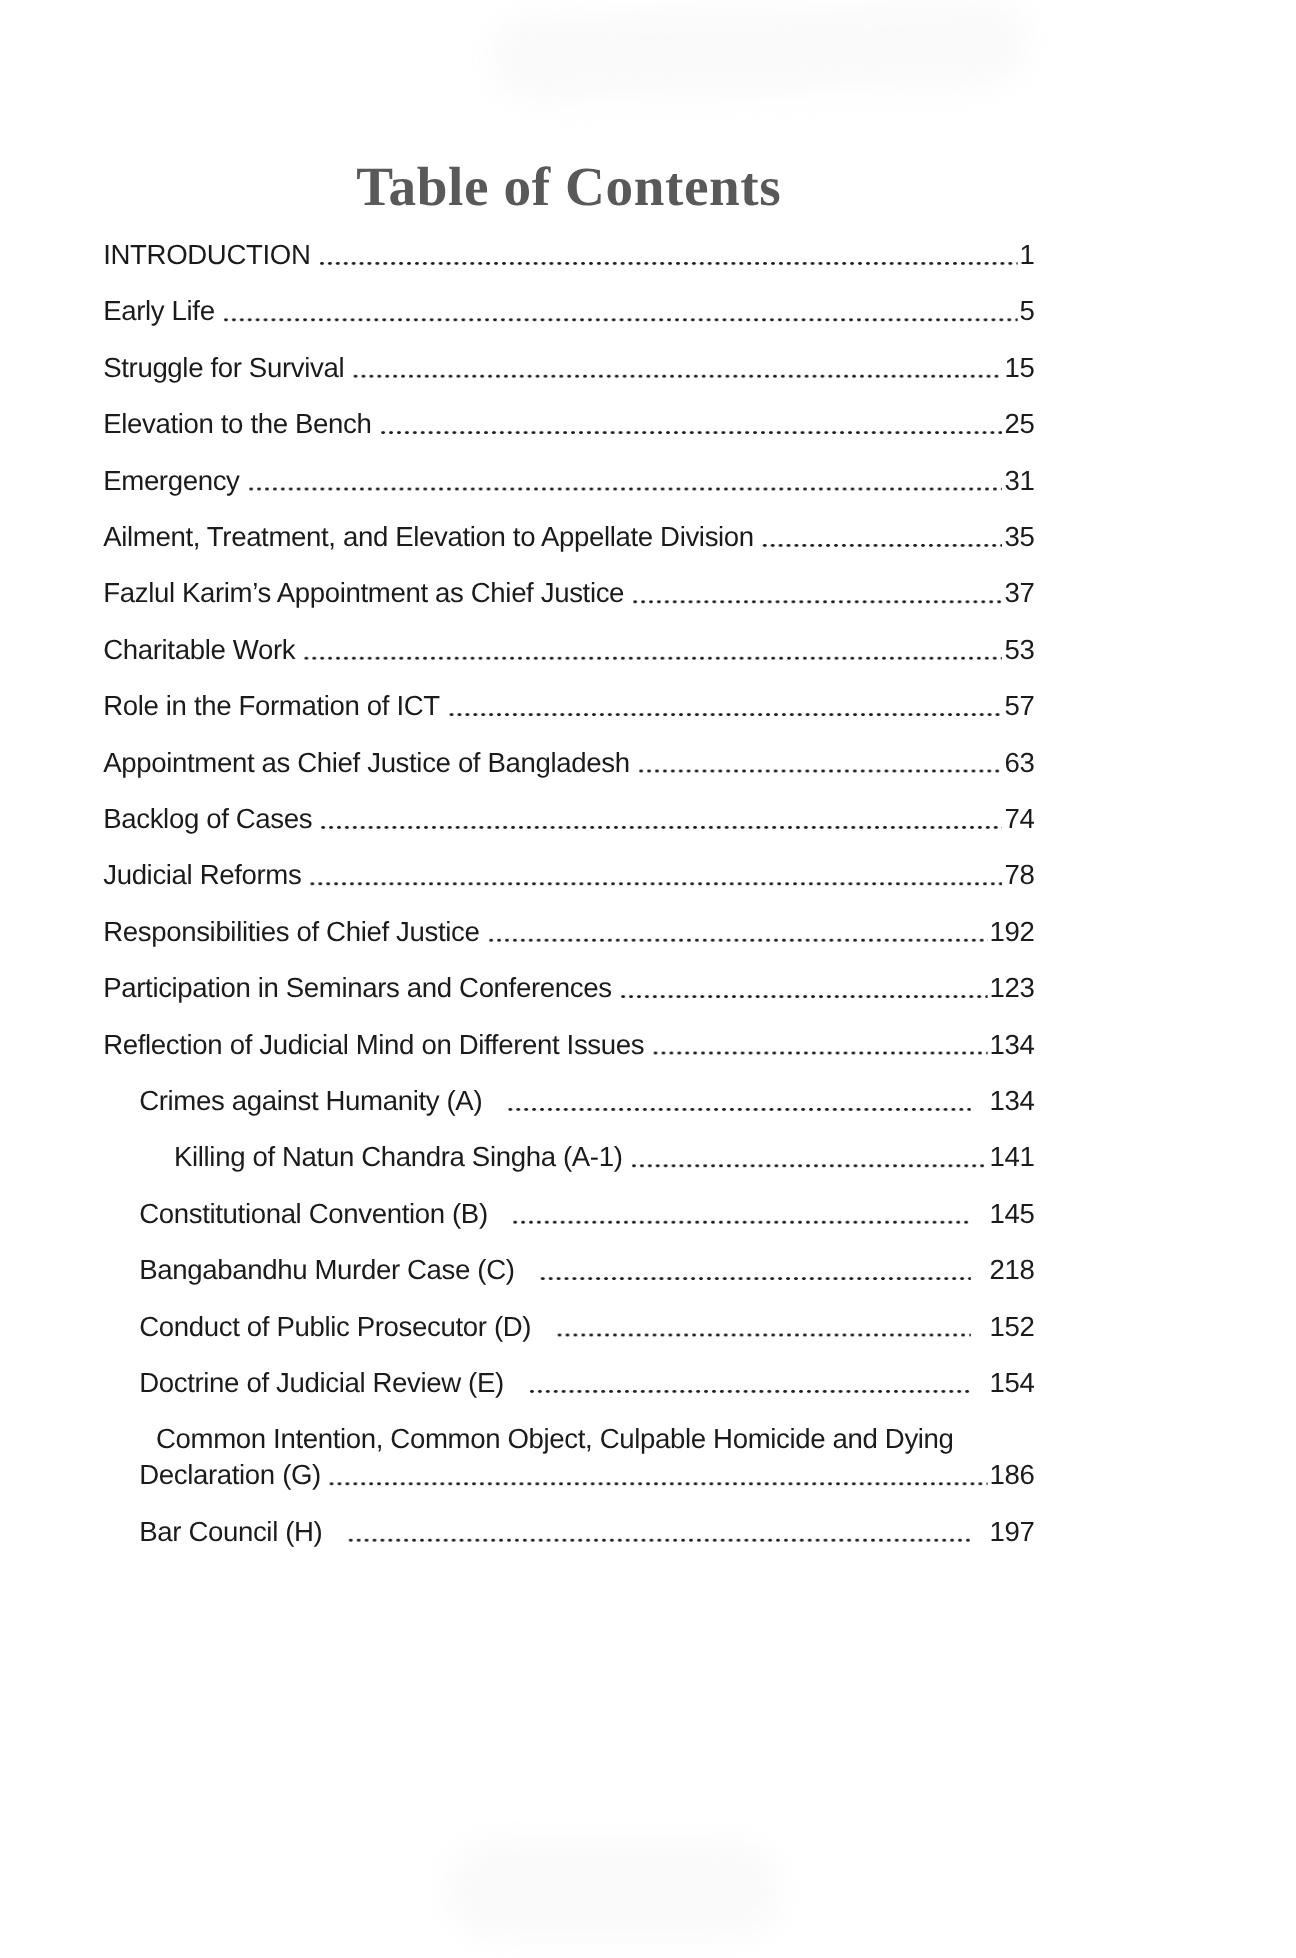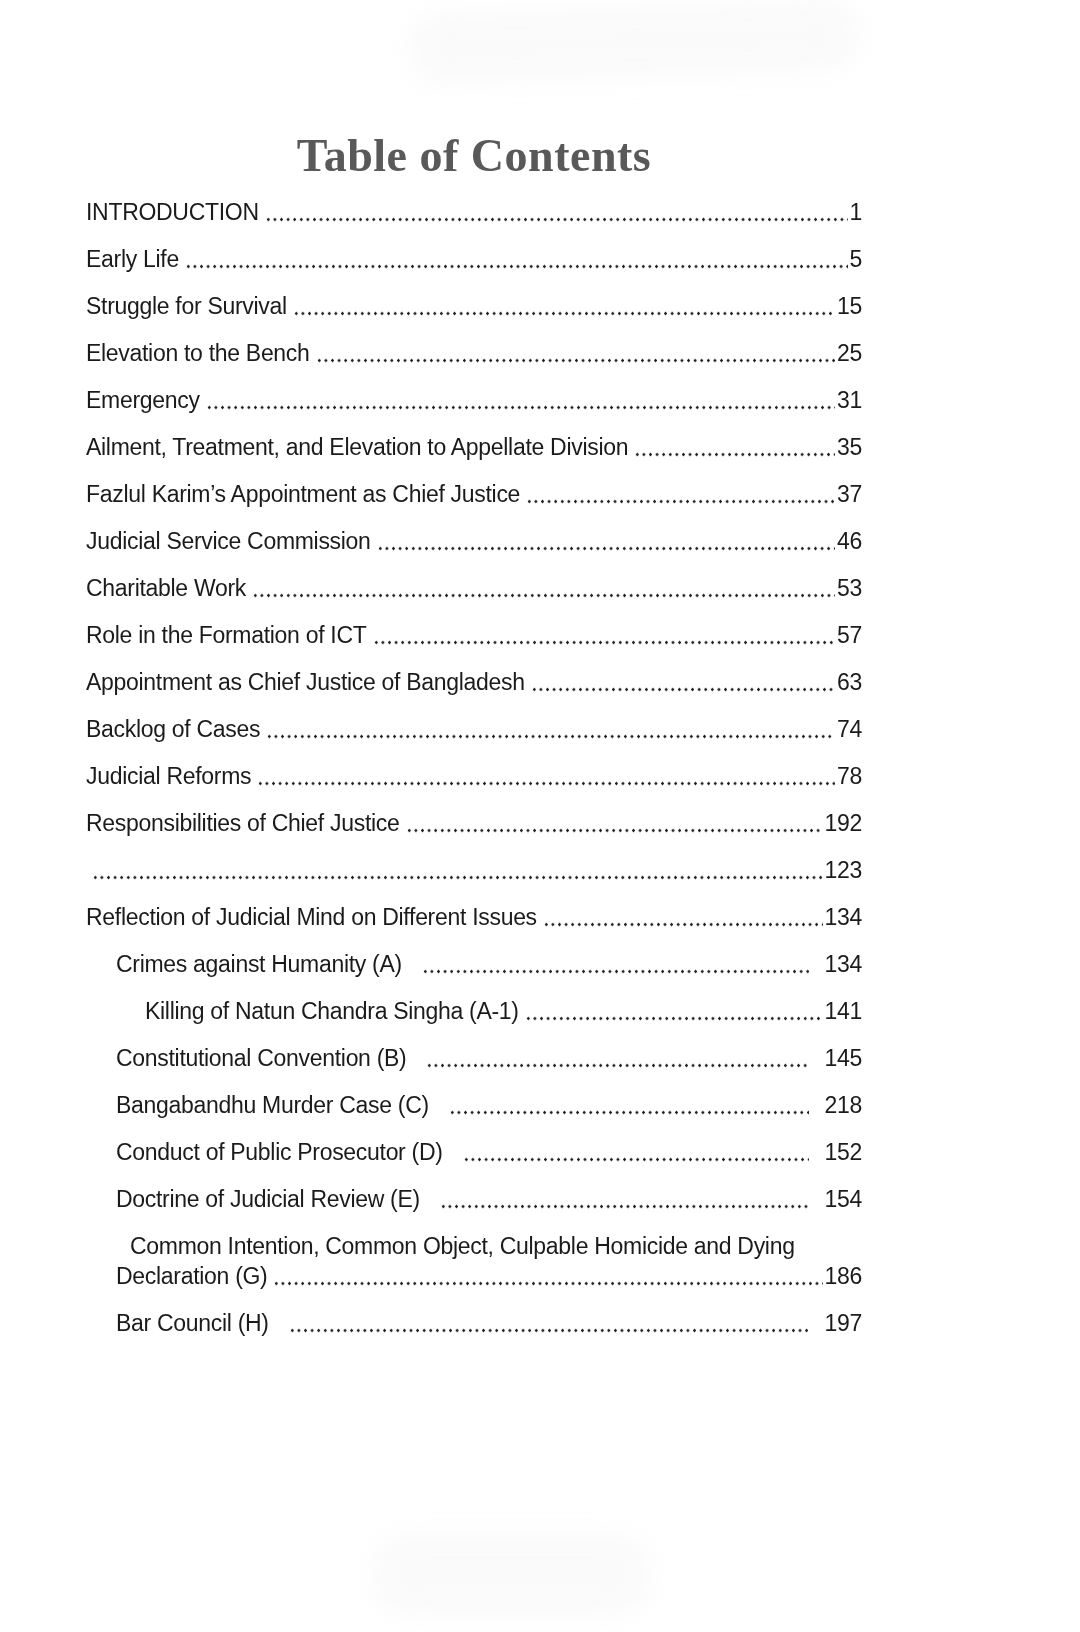--- a/index.html
+++ b/index.html
@@ -114,25 +114,20 @@
           <span class="toc-label">Ailment, Treatment, and Elevation to Appellate Division</span>
           <span class="leader"></span>
           <span class="toc-page">35</span>
         </div>
         <div class="toc-row indent-0">
           <span class="toc-label">Fazlul Karim’s Appointment as Chief Justice</span>
           <span class="leader"></span>
           <span class="toc-page">37</span>
         </div>
         <div class="toc-row indent-0">
-          <span class="toc-label">Judicial Service Commission</span>
-          <span class="leader"></span>
-          <span class="toc-page">46</span>
-        </div>
-        <div class="toc-row indent-0">
           <span class="toc-label">Charitable Work</span>
           <span class="leader"></span>
           <span class="toc-page">53</span>
         </div>
         <div class="toc-row indent-0">
           <span class="toc-label">Role in the Formation of ICT</span>
           <span class="leader"></span>
           <span class="toc-page">57</span>
         </div>
         <div class="toc-row indent-0">
@@ -149,20 +144,21 @@
           <span class="toc-label">Judicial Reforms</span>
           <span class="leader"></span>
           <span class="toc-page">78</span>
         </div>
         <div class="toc-row indent-0">
           <span class="toc-label">Responsibilities of Chief Justice</span>
           <span class="leader"></span>
           <span class="toc-page">192</span>
         </div>
         <div class="toc-row indent-0">
+          <span class="toc-label">Participation in Seminars and Conferences</span>
           <span class="leader"></span>
           <span class="toc-page">123</span>
         </div>
         <div class="toc-row indent-0">
           <span class="toc-label">Reflection of Judicial Mind on Different Issues</span>
           <span class="leader"></span>
           <span class="toc-page">134</span>
         </div>
         <div class="toc-row indent-1">
           <span class="toc-label">Crimes against Humanity (A)</span>

